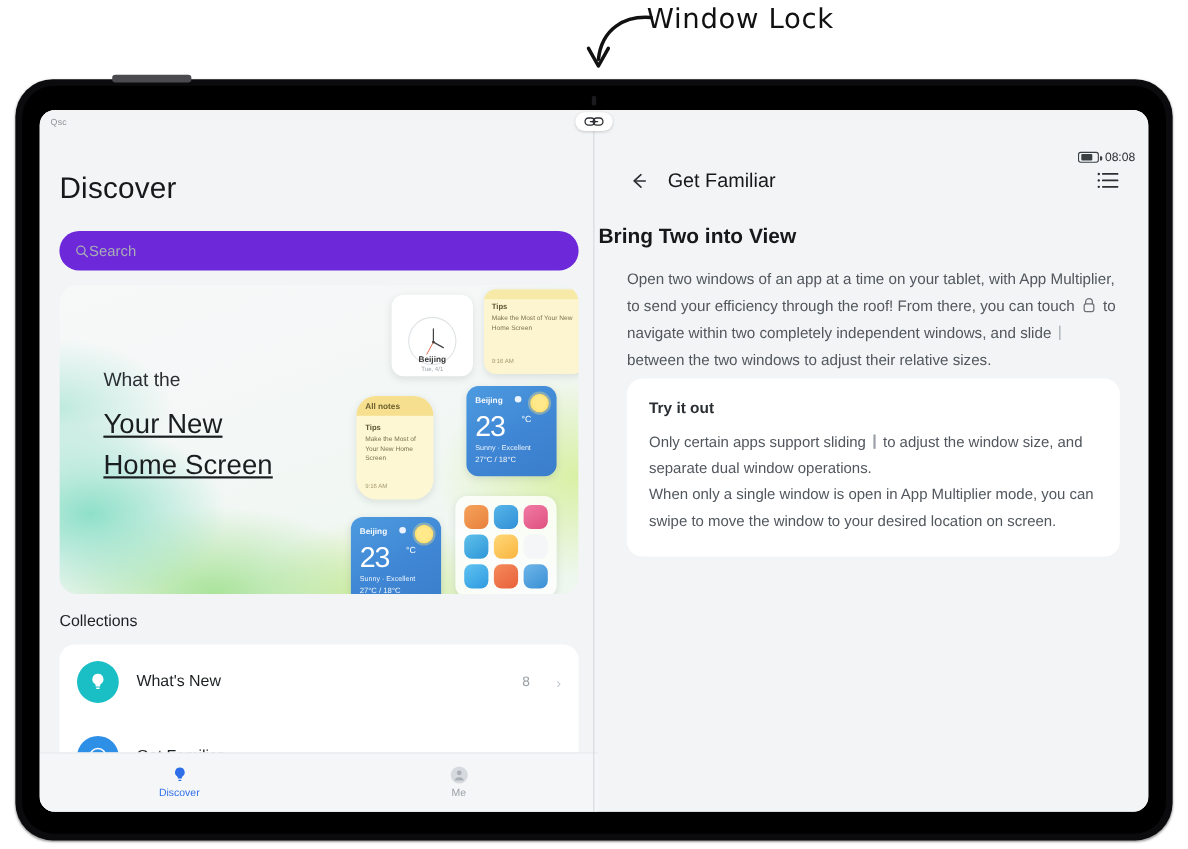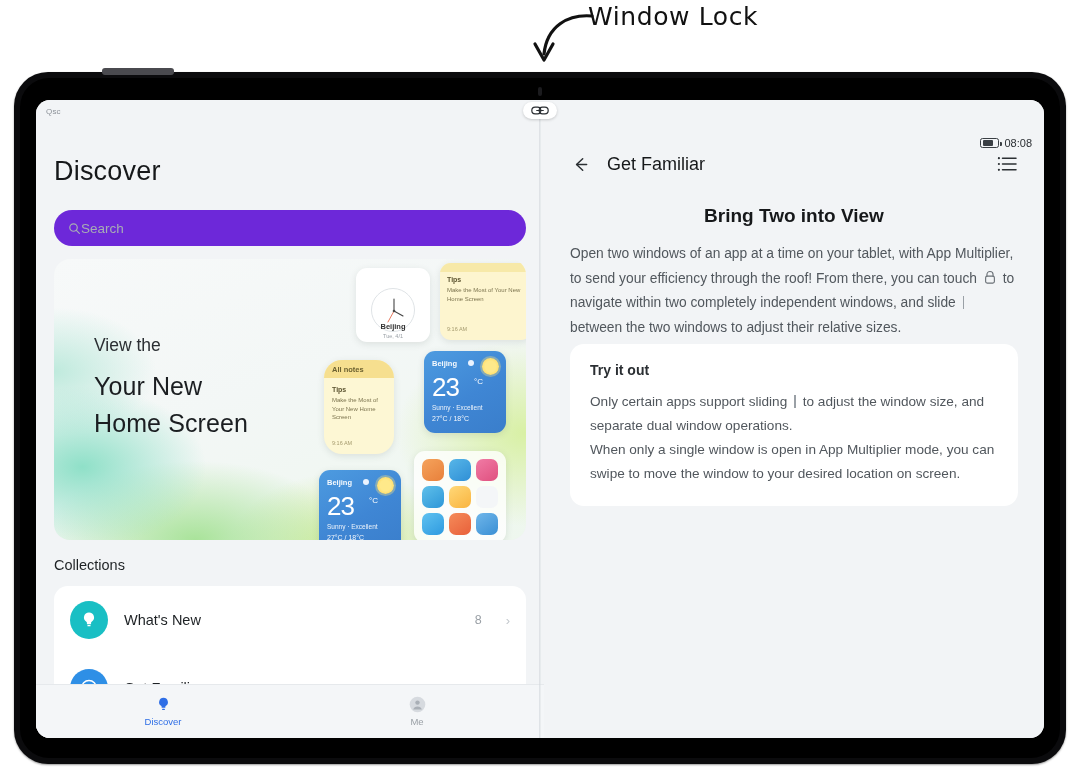--- a/index.html
+++ b/index.html
@@ -108,21 +108,21 @@
     background:
       radial-gradient(ellipse 200px 130px at 6% 74%, #8fe0c8 0%, rgba(143,224,200,0) 62%),
       radial-gradient(ellipse 230px 120px at 30% 100%, #a9e39a 0%, rgba(169,227,154,0) 66%),
       radial-gradient(ellipse 180px 120px at 62% 104%, #cdeb8f 0%, rgba(205,235,143,0) 66%),
       radial-gradient(ellipse 210px 150px at 100% 62%, #d8f0a4 0%, rgba(216,240,164,0) 62%),
       radial-gradient(ellipse 160px 100px at 0% 40%, #bfeadd 0%, rgba(191,234,221,0) 64%),
       linear-gradient(160deg, #f7f9f9 0%, #f3f7f6 45%, #eef7ee 100%);
   }
   .banner-txt { position: absolute; left: 40px; top: 74px; }
   .b-small { font-size: 17.5px; line-height: 25px; color: #2b2f33; font-weight: 500; }
-  .b-big   { font-size: 25px; line-height: 37px; color: #1b1e21; font-weight: 500; margin-top: 10px; letter-spacing: .1px; }
+  .b-big   { font-size: 25px; line-height: 37px; color: #1b1e21; font-weight: 500; margin-top: 10px; letter-spacing: .1px; text-decoration: underline; }
 
   
   .widgets { position: absolute; left: 255px; top: 0; width: 217px; height: 281px; }
   .w { position: absolute; border-radius: 11px; box-shadow: 0 2px 7px rgba(60,80,70,.13); overflow: hidden; }
   .w-clock { left: 47px; top: 9px; width: 74px; height: 74px; background: #fff; }
   .clock-face {
     position: absolute; left: 50%; top: 20px; transform: translateX(-50%);
     width: 44px; height: 44px; border-radius: 50%; border: 1.2px solid #dfe3e6; background: #fff;
   }
   .clock-city { position: absolute; left: 0; right: 0; bottom: 11px; text-align: center; font-size: 7.5px; font-weight: 700; color: #333; }
@@ -174,21 +174,21 @@
   }
   .tab { flex: 1; display: flex; flex-direction: column; align-items: center; justify-content: center; gap: 3px; }
   .tab-lab { font-size: 9.5px; }
   .tab.active .tab-lab { color: #2e6ee6; }
   .tab.inactive .tab-lab { color: #9aa0a6; }
 
   
   .r-head { position: absolute; left: 0; top: 42px; width: 100%; height: 44px; display: flex; align-items: center; padding: 0 26px; }
   .r-title { font-size: 18px; color: #16181a; margin-left: 16px; font-weight: 400; }
   .r-spacer { flex: 1; }
-  .r-heading { position: absolute; left: 0; right: 0; top: 105px; text-align: center; font-size: 19px; font-weight: 700; color: #16181a; }
+  .r-heading { position: absolute; left: 0; right: 0; top: 105px; font-size: 19px; font-weight: 700; color: #16181a; }
   .r-para {
     position: absolute; left: 26px; right: 26px; top: 142px;
     font-size: 13.8px; line-height: 24.5px; color: #51575d;
   }
   .inline-ic { display: inline-block; vertical-align: -2px; margin: 0 2px; }
   .slide-glyph { display:inline-block; width: 1.5px; height: 13px; background:#9aa0a6; vertical-align:-2px; margin: 0 7px; }
 
   .card {
     position: absolute; left: 26px; right: 26px; top: 244px;
     background: #fff; border-radius: 14px; padding: 18px 20px 20px 20px;
@@ -226,21 +226,21 @@
           <div class="searchbar">
             <svg width="13" height="13" viewBox="0 0 16 16">
               <circle cx="6.8" cy="6.8" r="4.6" stroke="#a7adb4" stroke-width="1.5" fill="none"></circle>
               <line x1="10.3" y1="10.3" x2="14" y2="14" stroke="#a7adb4" stroke-width="1.5" stroke-linecap="round"></line>
             </svg>
             <span class="search-ph">Search</span>
           </div>
 
           <div class="banner">
             <div class="banner-txt">
-              <div class="b-small">View the</div>
+              <div class="b-small">What the</div>
               <div class="b-big">Your New</div>
               <div class="b-big" style="margin-top:0">Home Screen</div>
             </div>
 
             <div class="widgets">
 
               <div class="w w-clock">
                 <div class="clock-face">
                   <svg width="44" height="44" viewBox="0 0 44 44">
                     <line x1="22" y1="22" x2="22" y2="10" stroke="#444" stroke-width="1.1" stroke-linecap="round"></line>

